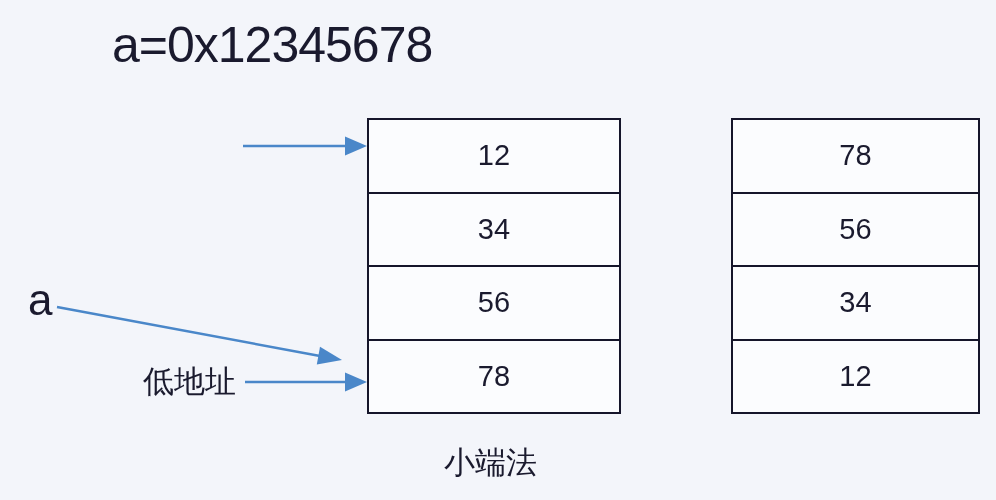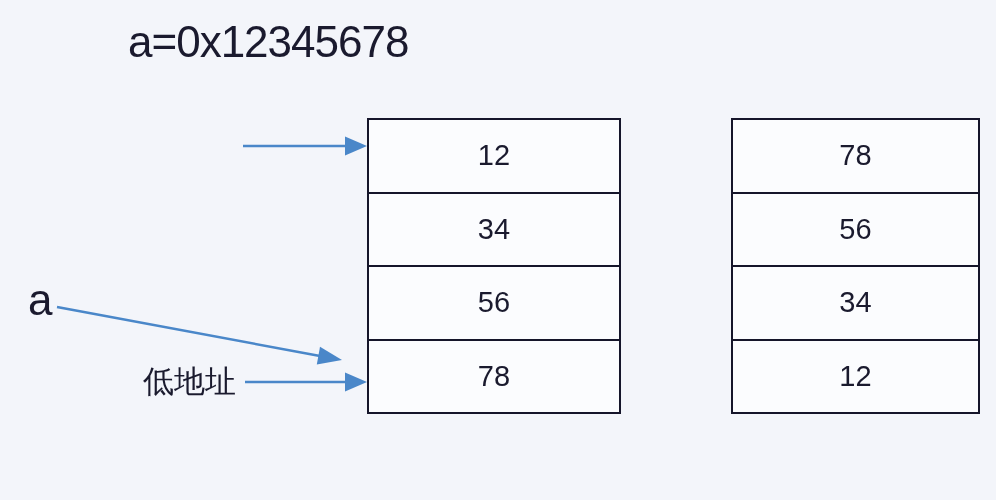--- a/index.html
+++ b/index.html
@@ -8,22 +8,22 @@
     --line:#15152a;
     --ink:#1a1a2e;
     --arrow-blue:#4a87c9;
   }
   *{box-sizing:border-box;margin:0;padding:0;}
   html,body{width:996px;height:500px;}
   body{font-family:"Liberation Sans","DejaVu Sans",sans-serif;background:var(--background);}
   .canvas{position:relative;width:996px;height:500px;background:var(--background);overflow:hidden;}
 
   .title{
-    position:absolute;left:128px;top:20px;
-    font-size:44px;line-height:1;letter-spacing:-1px;
+    position:absolute;left:112px;top:20px;
+    font-size:50px;line-height:1;letter-spacing:-1px;
     color:var(--ink);white-space:nowrap;
   }
   .cjk-label{
     position:absolute;font-size:31px;line-height:1;
     color:var(--ink);white-space:nowrap;
   }
   .label-high{left:143px;top:130px;}
   .label-low{left:143px;top:366px;}
   .label-pointer{
     position:absolute;left:28px;top:278px;
@@ -87,14 +87,15 @@
     <div class="cell">78</div>
   </div>
 
   <div class="stack stack-big">
     <div class="cell">78</div>
     <div class="cell">56</div>
     <div class="cell">34</div>
     <div class="cell">12</div>
   </div>
 
+  <div class="caption caption-little">小端法</div>
 
 </div>
 
 </body></html>

